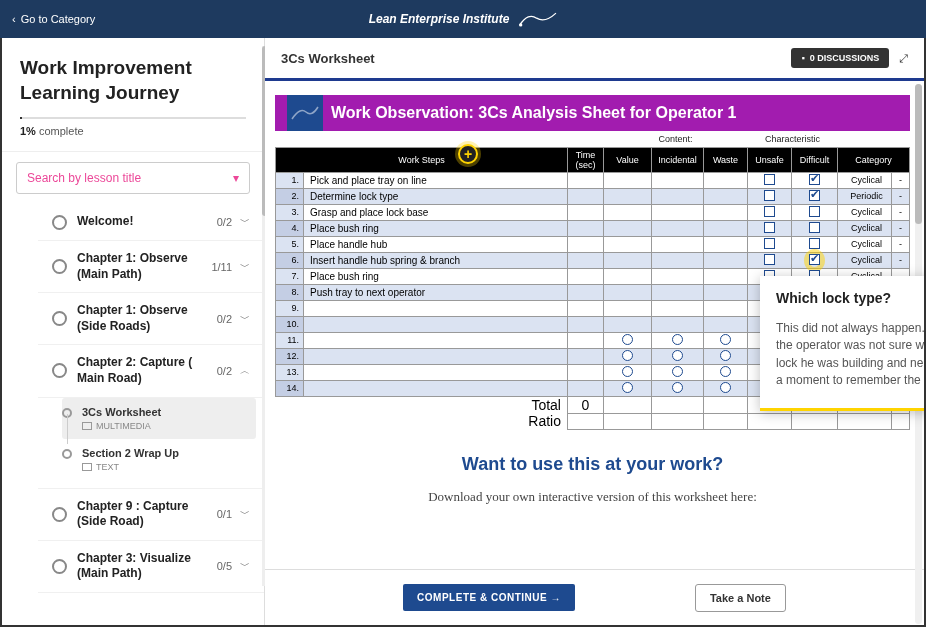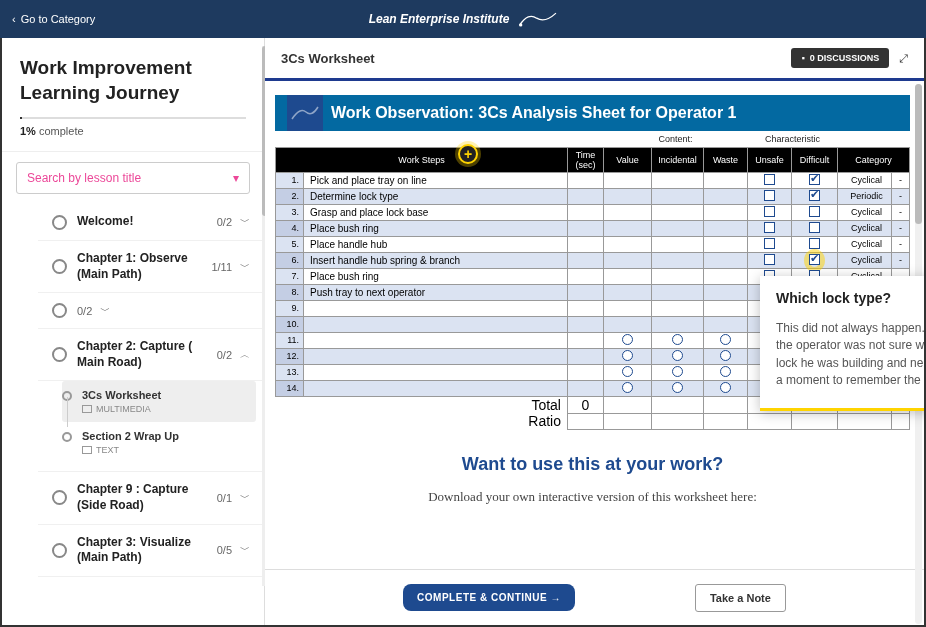--- a/index.html
+++ b/index.html
@@ -41,21 +41,21 @@
   .lesson-type { font-size: 9px; color: #888; margin-top: 3px; display: flex; align-items: center; gap: 4px; }
   .multimedia-box { width: 10px; height: 8px; border: 1px solid #999; display: inline-block; }
   
   .content { flex: 1; display: flex; flex-direction: column; background: #fff; position: relative; }
   .content-hdr { display: flex; align-items: center; justify-content: space-between; padding: 10px 16px; border-bottom: 3px solid #1e3a8f; }
   .content-title { font-size: 13px; font-weight: 600; color: #333; }
   .disc-btn { background: #333; color: #fff; font-size: 9px; font-weight: 700; padding: 5px 10px; border-radius: 3px; display: flex; align-items: center; gap: 5px; cursor: pointer; }
   .expand-ico { margin-left: 10px; font-size: 11px; color: #333; cursor: pointer; }
   
   .worksheet-wrap { flex: 1; overflow: auto; position: relative; padding: 14px 14px 0 10px; }
-  .ws-banner { background: #0369a1; color: #fff; height: 36px; display: flex; align-items: center; padding-left: 12px; font-size: 16px; font-weight: 700; }
+  .ws-banner { background: #a21caf; color: #fff; height: 36px; display: flex; align-items: center; padding-left: 12px; font-size: 16px; font-weight: 700; }
   .ws-corner { width: 36px; height: 36px; background: #1e4a8f; margin-right: 8px; position: relative; display:flex; align-items:center; justify-content:center;}
   .ws-corner svg { opacity: 0.5; }
   
   table.ws { border-collapse: collapse; width: 100%; font-size: 10px; table-layout: fixed; }
   .ws th, .ws td { border: 1px solid #999; height: 16px; }
   .grphdr td { background: #fff; text-align: center; font-size: 9px; color: #222; border: none; }
   .tophdr th { background: #000; color: #fff; font-size: 9px; font-weight: 400; text-align: center; padding: 2px; }
   .rownum { background: #dbe3f2; text-align: right; padding-right: 4px; font-size: 9px; width: 28px; }
   .rownum.odd { background: #c4cee4; }
   .step { background: #fff; padding-left: 6px; font-size: 10px; }
@@ -75,21 +75,21 @@
   
   .popup { position: absolute; left: 495px; top: 195px; width: 265px; background: #fff; border-bottom: 3px solid #ffd400; box-shadow: 0 2px 12px rgba(0,0,0,0.25); padding: 14px 16px 18px 16px; z-index: 20; }
   .popup h3 { font-size: 14px; font-weight: 700; color: #222; margin-bottom: 14px; }
   .popup p { font-size: 12px; color: #555; line-height: 1.45; }
   
   .cta-block { text-align: center; padding: 24px 0 12px 0; }
   .cta-title { font-size: 18px; font-weight: 700; color: #1e4a8f; margin-bottom: 14px; }
   .cta-sub { font-size: 13px; color: #444; font-family: Georgia, serif; }
   
   .bottom-bar { height: 56px; border-top: 1px solid #ddd; display: flex; align-items: center; justify-content: center; gap: 120px; background: #fff; }
-  .complete-btn { background: #1e4a8f; color: #fff; font-size: 10px; font-weight: 700; padding: 8px 14px; border: none; border-radius: 8px; cursor: pointer; letter-spacing: 0.5px; }
+  .complete-btn { background: #1e4a8f; color: #fff; font-size: 10px; font-weight: 700; padding: 8px 14px; border: none; border-radius: 2px; cursor: pointer; letter-spacing: 0.5px; }
   .note-btn { background: #fff; color: #333; font-size: 11px; font-weight: 600; padding: 7px 14px; border: 1px solid #999; border-radius: 3px; cursor: pointer; }
   
   .vscroll { position: absolute; right: 2px; top: 46px; width: 7px; height: 540px; background: #f0f0f0; border-radius: 4px; }
   .vthumb { position: absolute; right: 0; width: 7px; height: 140px; background: #bbb; border-radius: 4px; top: 0; }
   
   .sidescroll { position: absolute; left: 262px; top: 46px; width: 6px; height: 540px; background: #eee; }
   .sidethumb { width: 6px; height: 170px; background: #bbb; border-radius: 3px; }
 </style>
 </head>
 <body>
@@ -136,20 +136,21 @@
           <div class="chapter-hdr">
             <span class="ring"></span>
     <span class="chapter-name">Chapter 1: Observe (Main Path)</span>
     <span class="chapter-prog">1/11</span>
     <span class="chev">﹀</span>
           </div>
         </div>
         <div class="chapter">
           <div class="chapter-hdr">
             <span class="ring"></span>
+    <span class="chapter-name">Chapter 1: Observe (Side Roads)</span>
     <span class="chapter-prog">0/2</span>
     <span class="chev">﹀</span>
           </div>
         </div>
         <div class="chapter">
           <div class="chapter-hdr">
             <span class="ring"></span>
     <span class="chapter-name">Chapter 2: Capture ( Main Road)</span>
     <span class="chapter-prog">0/2</span>
     <span class="chev">︿</span>

